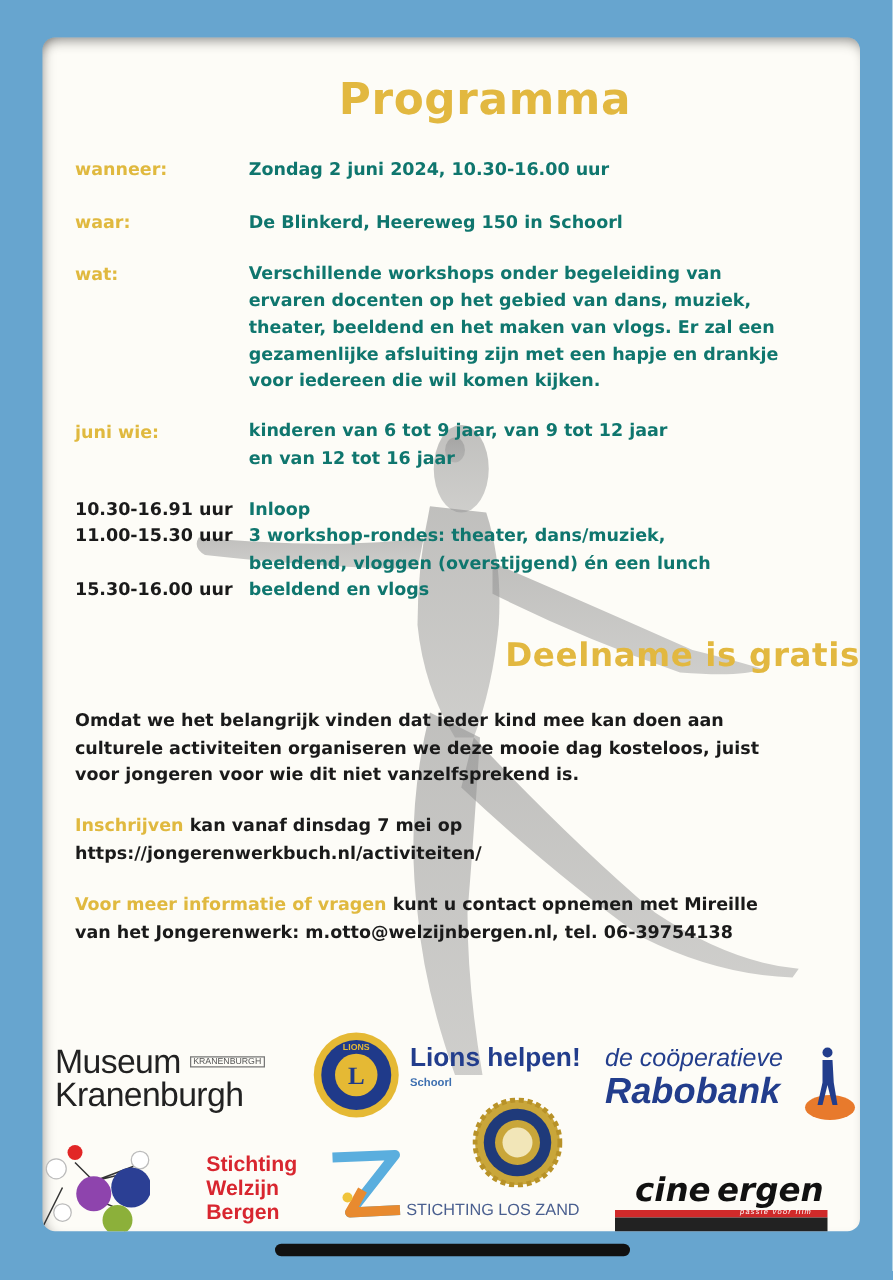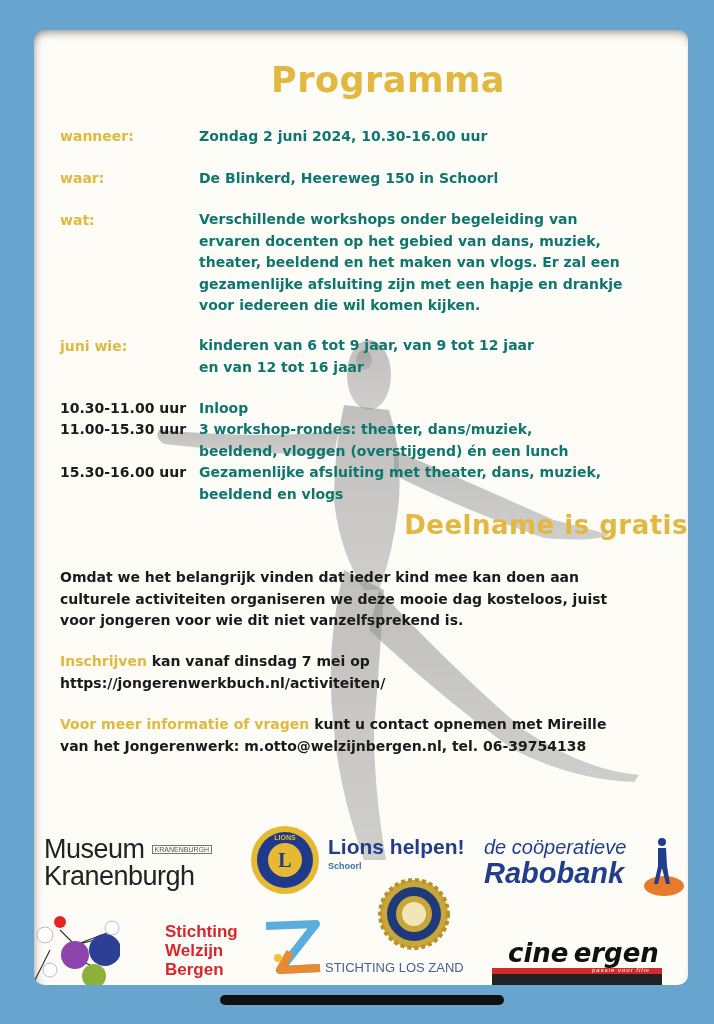--- a/index.html
+++ b/index.html
@@ -67,32 +67,31 @@
     <div>gezamenlijke afsluiting zijn met een hapje en drankje</div>
     <div>voor iedereen die wil komen kijken.</div>
   </div>
 
   <div class="lbl" style="top:308px">juni wie:</div>
   <div class="val" style="top:305px">
     <div>kinderen van 6 tot 9 jaar, van 9 tot 12 jaar</div>
     <div>en van 12 tot 16 jaar</div>
   </div>
 
-  <div class="time" style="top:370px">10.30-11.00 uur</div>
+  <div class="time" style="top:370px">10.30-16.91 uur</div>
   <div class="val" style="top:368px">
     <div>Inloop</div>
   </div>
   <div class="time" style="top:391px">11.00-15.30 uur</div>
   <div class="val" style="top:389px">
     <div>3 workshop-rondes: theater, dans/muziek,</div>
     <div>beeldend, vloggen (overstijgend) én een lunch</div>
   </div>
   <div class="time" style="top:434px">15.30-16.00 uur</div>
   <div class="val" style="top:432px">
-    <div>Gezamenlijke afsluiting met theater, dans, muziek,</div>
     <div>beeldend en vlogs</div>
   </div>
 
   <div class="title t-sub">Deelname is gratis</div>
 
   <div class="para" style="top:537px">
     <div>Omdat we het belangrijk vinden dat ieder kind mee kan doen aan</div>
     <div>culturele activiteiten organiseren we deze mooie dag kosteloos, juist</div>
     <div>voor jongeren voor wie dit niet vanzelfsprekend is.</div>
   </div>

